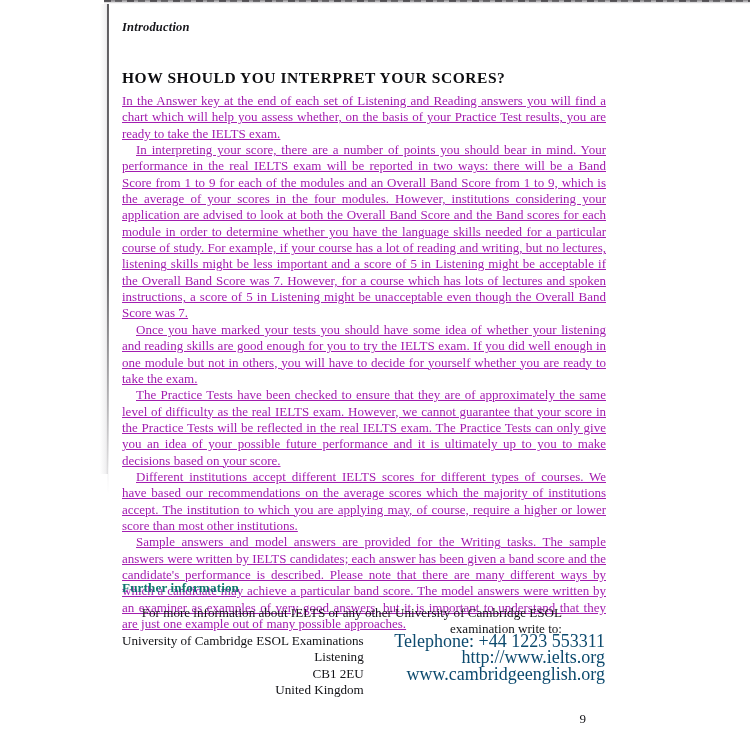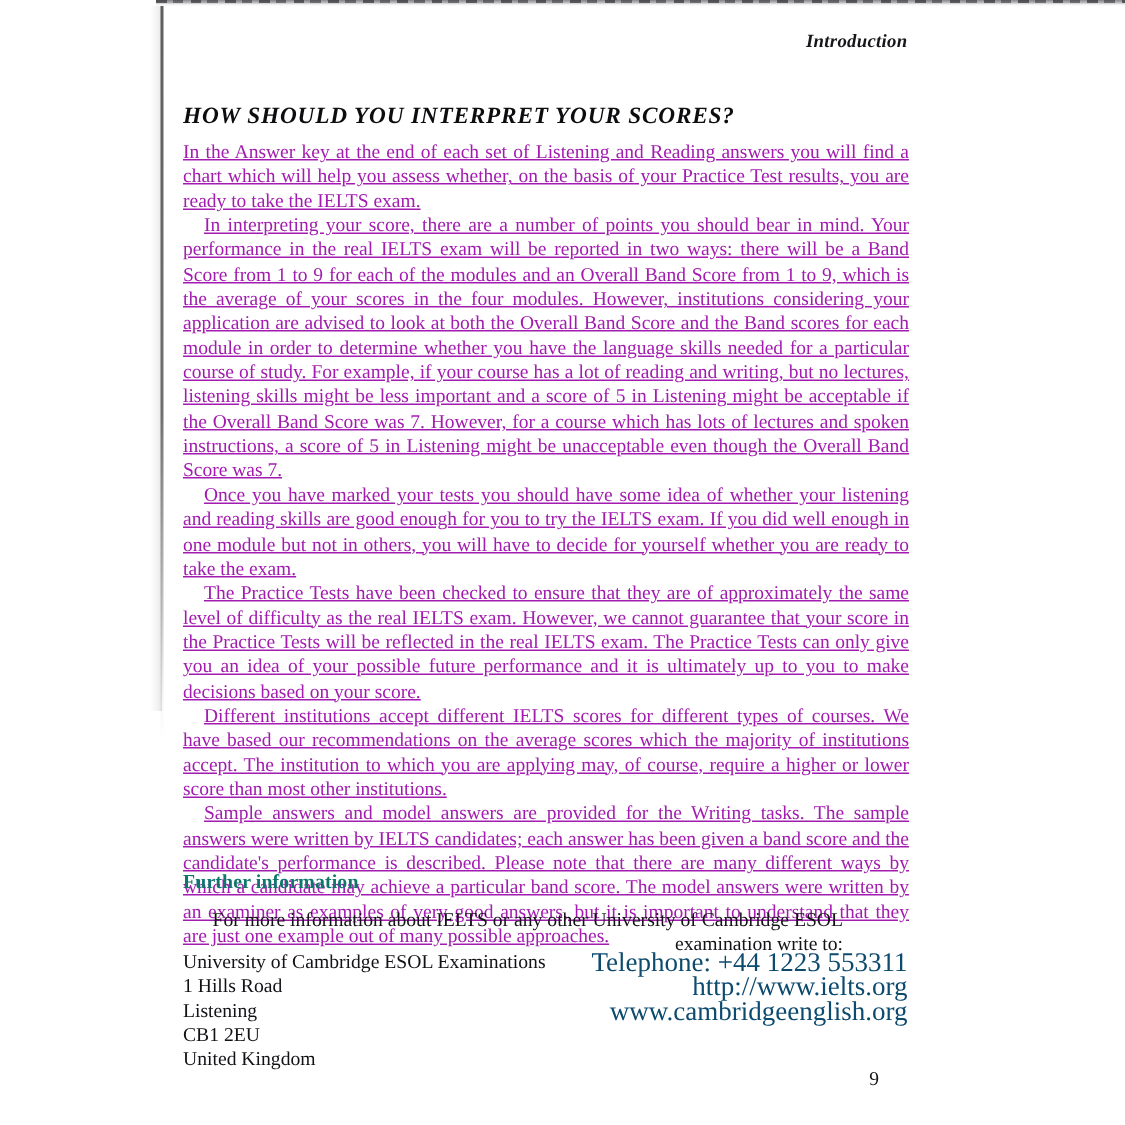--- a/index.html
+++ b/index.html
@@ -67,39 +67,37 @@
                 rgba(200,199,203,0.25) 70%,
                 rgba(160,158,162,0.35) 100%);
   }
 
   
   .running-head {
     position: absolute;
     left: 122px;
     top: 20px;
     width: 483px;
-    text-align: right;
     font-style: italic;
     font-weight: bold;
     font-size: 12.5px;
     letter-spacing: 0.2px;
     color: #15151a;
   }
 
   
   .page-title {
     position: absolute;
     left: 122px;
     top: 59px;
     width: 483px;
     font-weight: bold;
     font-size: 15.5px;
     letter-spacing: 0.55px;
     color: #0d0d10;
-    font-style: italic;
   }
 
   
   .body-col {
     position: absolute;
     left: 122px;
     top: 93px;
     width: 484px;
   }
   .para {
@@ -141,21 +139,21 @@
   .contact-block {
     position: absolute;
     left: 122px;
     top: 633px;
     width: 483px;
     display: flex;
     justify-content: space-between;
     align-items: flex-start;
   }
   .addr-col {
-    text-align: left;
+    text-align: right;
     font-size: 13.1px;
     line-height: 16.3px;
     color: #121216;
   }
   .contact-col {
     text-align: right;
     font-size: 18px;
     line-height: 16.3px;
     color: #0c4a6e;
     padding-right: 0px;
@@ -197,21 +195,20 @@
     <p class="para">Sample answers and model answers are provided for the Writing tasks. The sample answers were written by IELTS candidates; each answer has been given a band score and the candidate's performance is described. Please note that there are many different ways by which a candidate may achieve a particular band score. The model answers were written by an examiner as examples of very good answers, but it is important to understand that they are just one example out of many possible approaches.</p>
   </div>
 
   <h2 class="subhead">Further information</h2>
 
   <p class="intro-line">For more information about IELTS or any other University of Cambridge ESOL examination write to:</p>
 
   <div class="contact-block">
     <div class="addr-col">
       <div class="addr-line">University of Cambridge ESOL Examinations</div>
-      <div class="addr-line">1 Hills Road</div>
       <div class="addr-line">Listening</div>
       <div class="addr-line">CB1 2EU</div>
       <div class="addr-line">United Kingdom</div>
     </div>
     <div class="contact-col">
       <div class="contact-line">Telephone: +44 1223 553311</div>
       <div class="contact-line">http://www.ielts.org</div>
       <div class="contact-line">www.cambridgeenglish.org</div>
     </div>
   </div>

